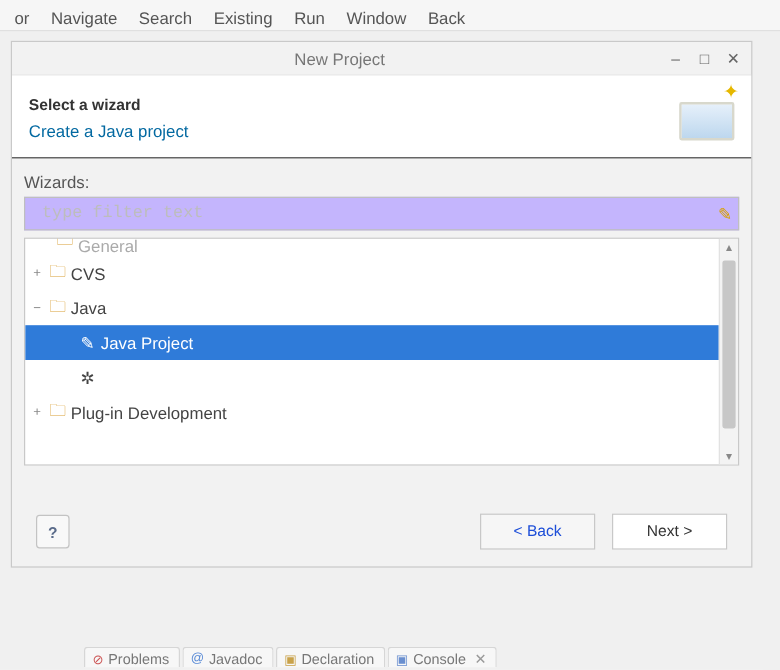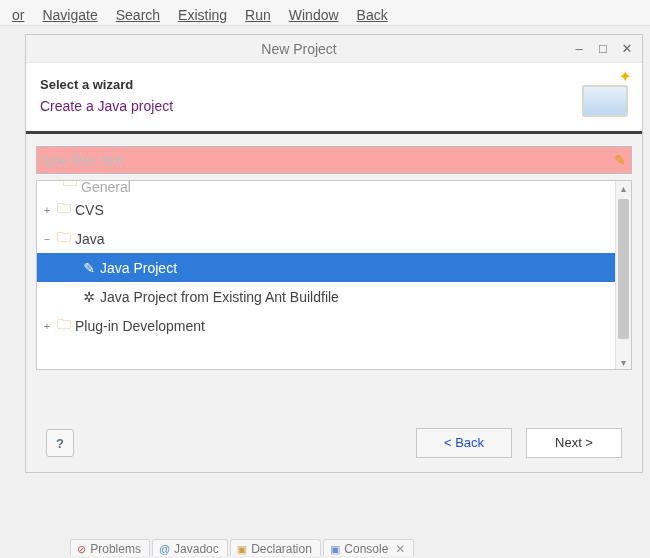--- a/index.html
+++ b/index.html
@@ -18,32 +18,30 @@
     display: flex;
     align-items: center;
     gap: 2px;
     background: #f6f6f6;
     border-bottom: 1px solid #e0e0e0;
   }
   .menubar span {
     padding: 2px 8px;
     color: #555;
     font-size: 14px;
-    text-decoration: underline;
   }
   
   .dialog {
     position: absolute;
     left: 9px; top: 34px;
     width: 618px; height: 439px;
     background: #f2f2f2;
     border: 1px solid #c9c9c9;
     display: flex;
     flex-direction: column;
-    margin-left: 16px;
   }
   .titlebar {
     height: 28px;
     display: flex;
     align-items: center;
     border-bottom: 1px solid #e7e7e7;
   }
   .titlebar-title {
     flex: 1;
     text-align: center;
@@ -56,28 +54,28 @@
     padding-right: 8px;
     color: #666;
   }
   .titlebar-controls span {
     width: 14px; height: 14px;
     display: inline-flex; align-items: center; justify-content: center;
     cursor: default;
   }
   .banner {
     background: #ffffff;
-    border-bottom: 3px solid #404040;
+    border-bottom: 1px solid #404040;
     padding: 10px 14px 14px 14px;
     display: flex;
-    align-items: center;
+    align-items: flex-end;
   }
   .banner .banner-text { flex:1; }
   .banner .banner-title { font-weight: bold; font-size: 13px; color:#333; margin-bottom: 6px; }
-  .banner .banner-desc { font-size: 14px; color:#701a75; }
+  .banner .banner-desc { font-size: 14px; color:#0369a1; }
   .banner .banner-icon {
     width: 58px; height: 44px;
     position: relative;
   }
   .banner .banner-icon .screen {
     position: absolute; right: 0; bottom: 0;
     width: 46px; height: 32px;
     background: linear-gradient(#e6f0fa,#bdd7ee);
     border: 2px solid #d8d8cc;
     border-radius: 2px;
@@ -94,24 +92,25 @@
   }
   .wizards-label { color:#555; font-size:14px; margin-bottom:4px; }
   .filter-wrap {
     position: relative;
     margin-bottom:6px;
   }
   .filter-input {
     width:100%;
     height:28px;
     border:1px solid #bfbfbf;
-    padding: 4px 28px 4px 4px;
+    padding: 4px 28px 4px 14px;
     font-size:14px;
     color:#555;
-    background:#fca5a5;
+    background:#c4b5fd;
+    font-family:Liberation Mono, monospace;
   }
   .filter-input::placeholder { color:#bdbdbd; }
   .filter-wrap .broom {
     position:absolute; right:6px; top:50%; transform:translateY(-50%);
     color:#d8a000; font-size:14px;
   }
   .tree-wrap {
     border:1px solid #c8c8c8;
     background:#ffffff;
     height: 190px;
@@ -240,20 +239,21 @@
       <div class="banner-title">Select a wizard</div>
       <div class="banner-desc">Create a Java project</div>
     </div>
     <div class="banner-icon">
       <div class="screen"></div>
       <div class="star">✦</div>
     </div>
   </div>
 
   <div class="body">
+    <div class="wizards-label">Wizards:</div>
     <div class="filter-wrap">
       <input class="filter-input" type="text" placeholder="type filter text" style="">
       <span class="broom">✎</span>
     </div>
 
     <div class="tree-wrap">
       <div class="tree">
         <div class="tree-item cut indent1">
           <span class="folder">🗀</span>
           <span>General</span>
@@ -271,21 +271,20 @@
           <span>Java</span>
         </div>
 
         <div class="tree-item indent2 selected">
           <span class="leaf-icon">✎</span>
           <span>Java Project</span>
         </div>
 
         <div class="tree-item indent2">
           <span class="leaf-icon">✲</span>
-          <span>Java Project from Existing Ant Buildfile</span>
         </div>
 
         <div class="tree-item">
           <span class="expander">+</span>
           <span class="folder">🗀</span>
           <span>Plug-in Development</span>
         </div>
       </div>
       <div class="tree-scroll">
         <div class="arrow-up">▴</div>

